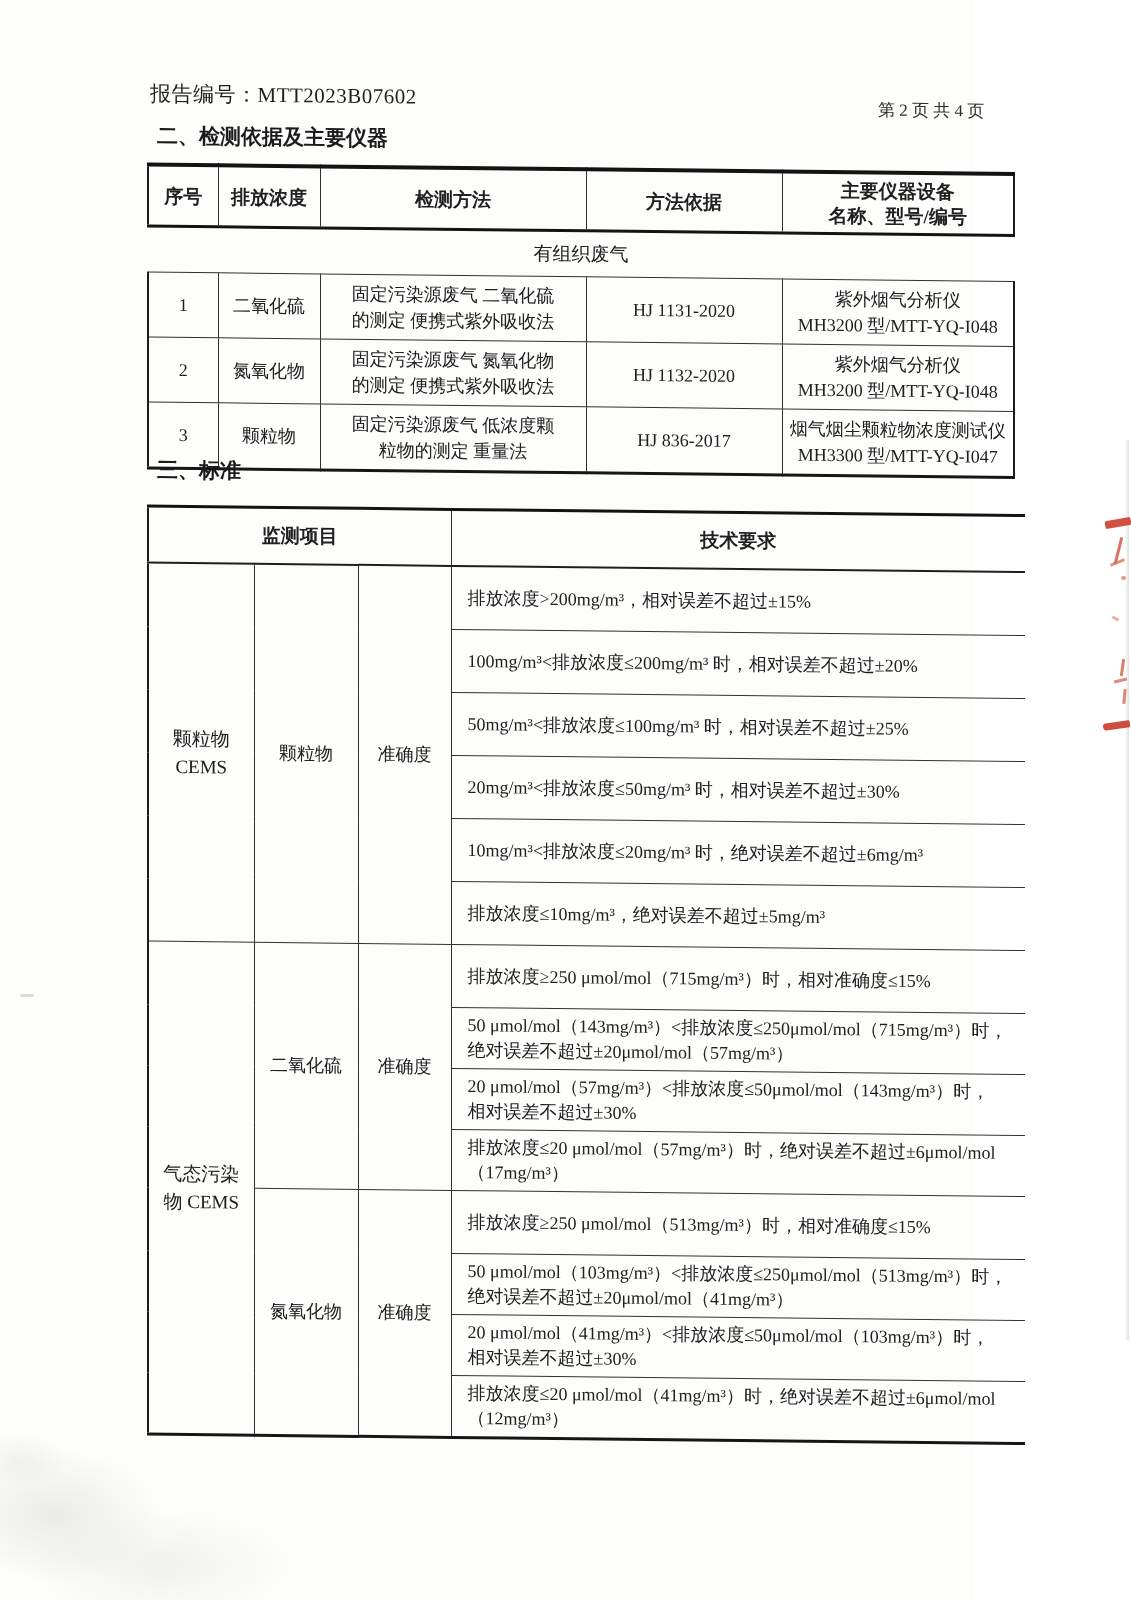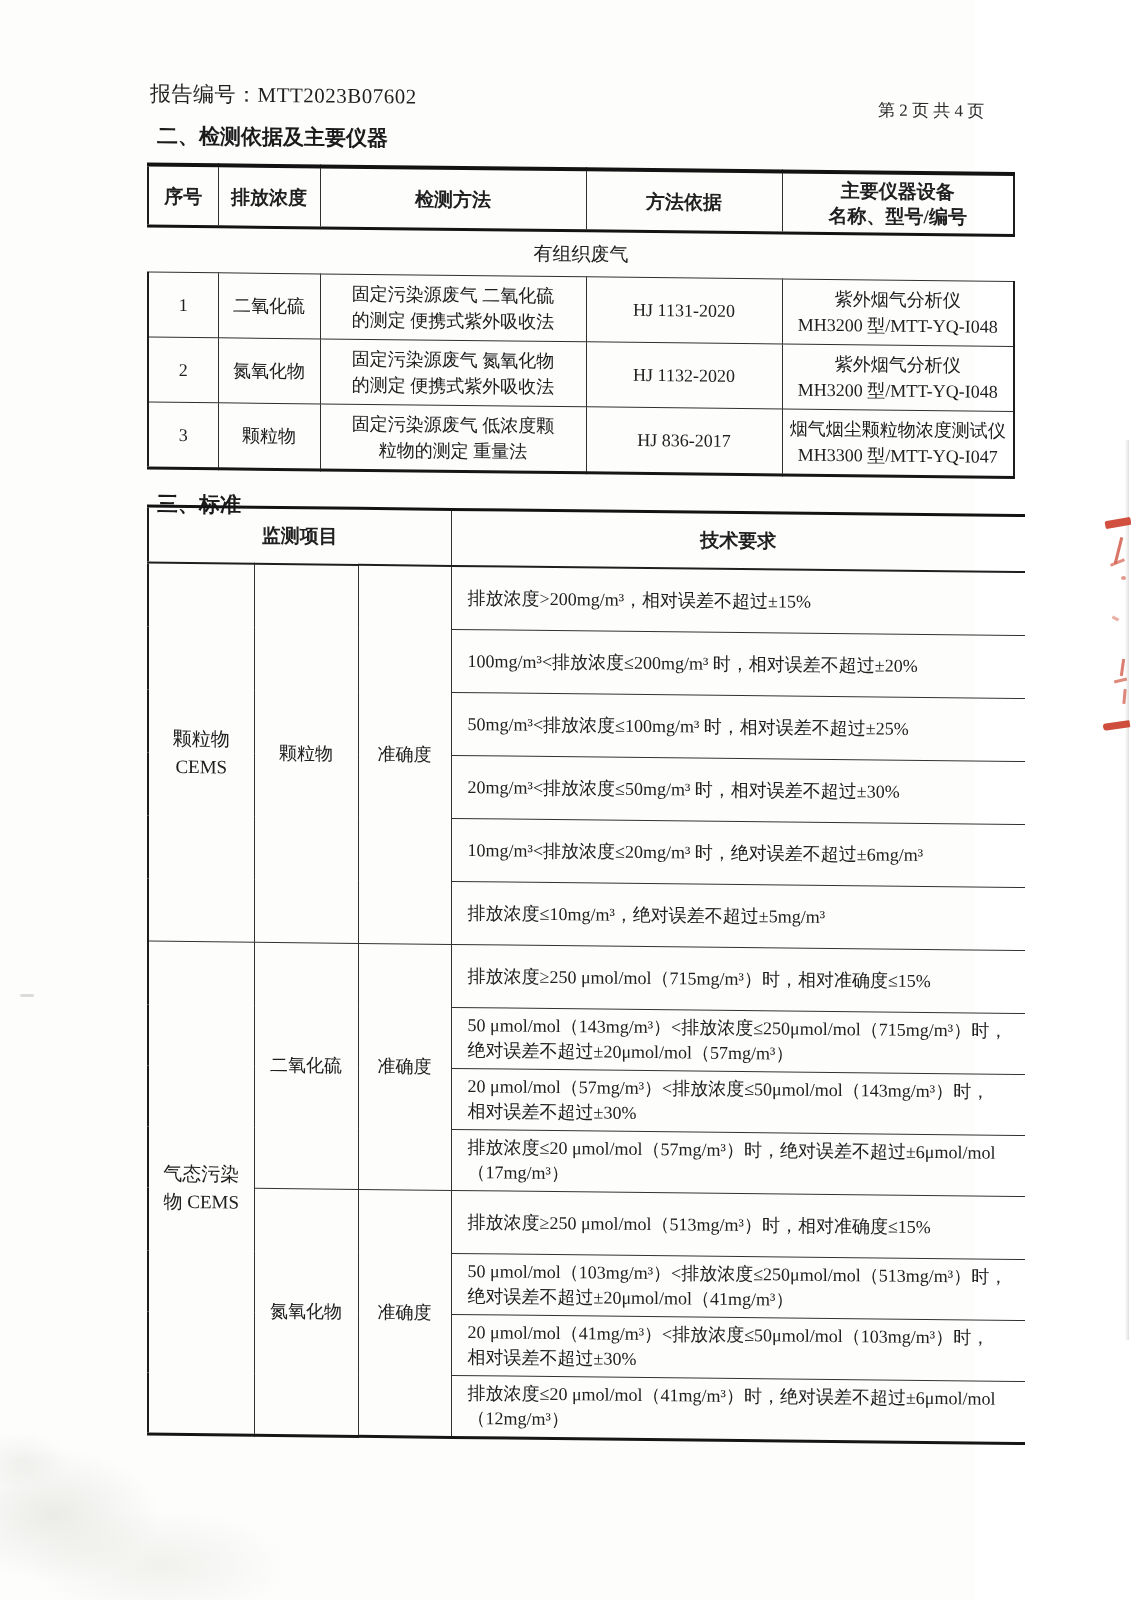--- a/index.html
+++ b/index.html
@@ -19,21 +19,21 @@
   }
   
   .content{
     position:absolute;left:0;top:0;width:1131px;height:1600px;
     transform:skewY(0.62deg);transform-origin:0 0;
   }
   .report-line{position:absolute;left:150px;top:78px;font-size:21px;letter-spacing:0.5px;white-space:nowrap;}
   .page-ind{position:absolute;left:878px;top:89px;font-size:17px;white-space:nowrap;color:#2a2a2a;}
   .sec-title{position:absolute;font-size:21px;font-weight:700;white-space:nowrap;color:#1b1b1b;}
   .sec-title.basis{left:157px;top:120px;}
-  .sec-title.standards{left:157px;top:488px;}
+  .sec-title.standards{left:157px;top:454px;}
 
   table{border-collapse:collapse;table-layout:fixed;}
   th,td{vertical-align:middle;white-space:pre-line;}
 
   
   .t1{position:absolute;left:147px;top:161px;width:866px;
       border:2px solid #1d1d1d;border-top:4px solid #131313;border-bottom:3px solid #161616;}
   .t1 th,.t1 td{border:1.2px solid #303030;text-align:center;color:#202020;}
   .t1 thead th{border-bottom:3.5px solid #141414;font-size:19px;font-weight:700;height:56px;line-height:25px;}
   .t1 td{font-size:18px;line-height:26px;}

